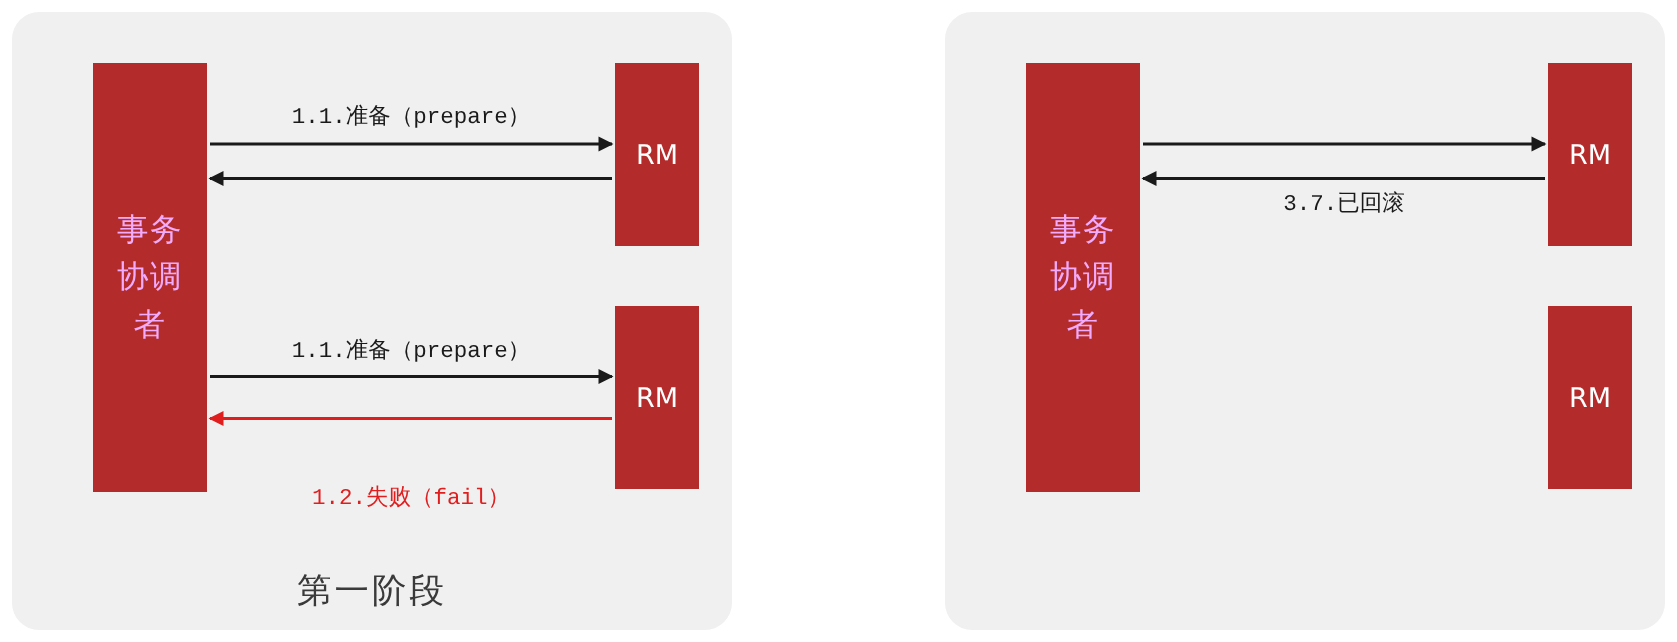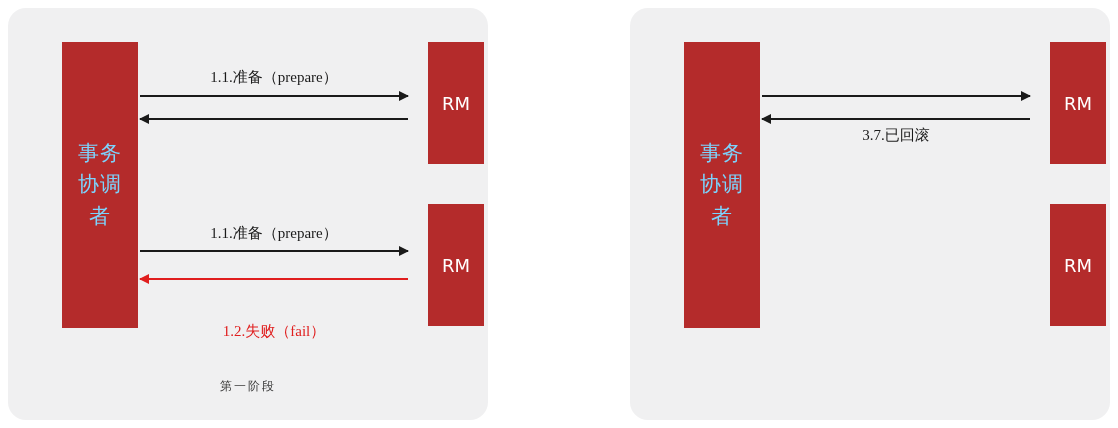--- a/index.html
+++ b/index.html
@@ -17,25 +17,25 @@
   }
   .panel{
     position:absolute;top:8px;width:480px;height:412px;
     background:var(--panel_bg);border-radius:18px;
   }
   .coordinator{
     position:absolute;left:54px;top:34px;width:76px;height:286px;
     background:var(--box_red);display:flex;align-items:center;justify-content:center;
   }
   .coord-label{
-    color:#7dd3fc;font-size:21px;font-weight:500;line-height:1.5;
+    color:#f0abfc;font-size:21px;font-weight:500;line-height:1.5;
     text-align:center;white-space:pre-line;letter-spacing:1px;
   }
   .rm{
-    position:absolute;left:420px;width:56px;height:122px;
+    position:absolute;left:402px;width:56px;height:122px;
     background:var(--box_red);display:flex;align-items:center;justify-content:center;
   }
   .rm-top{top:34px;}
   .rm-bottom{top:196px;}
   .rm span{color:#ffffff;font-size:18px;font-weight:500;}
   .arrow{
     position:absolute;left:132px;width:268px;height:2px;
     background:var(--arrow_black);
   }
   .arrow.right::after{
@@ -45,27 +45,27 @@
   }
   .arrow.left::after{
     content:"";position:absolute;left:-1px;top:-4px;width:0;height:0;
     border-right:10px solid var(--arrow_black);
     border-top:5px solid transparent;border-bottom:5px solid transparent;
   }
   .arrow.red{background:var(--fail_red);}
   .arrow.red.left::after{border-right-color:var(--fail_red);}
   .msg-label{
     position:absolute;left:132px;width:268px;text-align:center;
-    font-family:Liberation Serif, serif;
+    font-family:Liberation Mono, monospace;
     font-size:15px;color:var(--arrow_black);white-space:nowrap;
   }
   .msg-label.red{color:var(--fail_red);margin-top:36px;}
   .caption{
     position:absolute;left:0;top:370px;width:100%;text-align:center;
-    font-size:12px;color:var(--caption_gray);letter-spacing:2px;
+    font-size:23px;color:var(--caption_gray);letter-spacing:2px;
   }
 </style>
 </head>
 <body>
 
 <div class="panel" style="left:8px">
 
   <div class="coordinator">
     <div class="coord-label">事务
 协调

